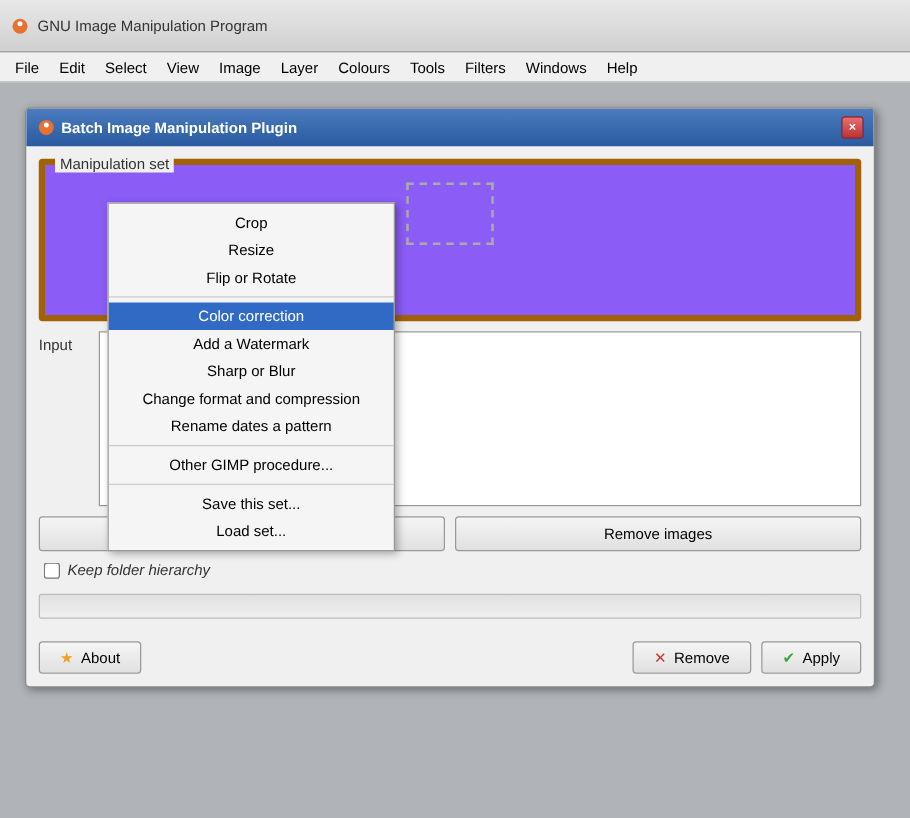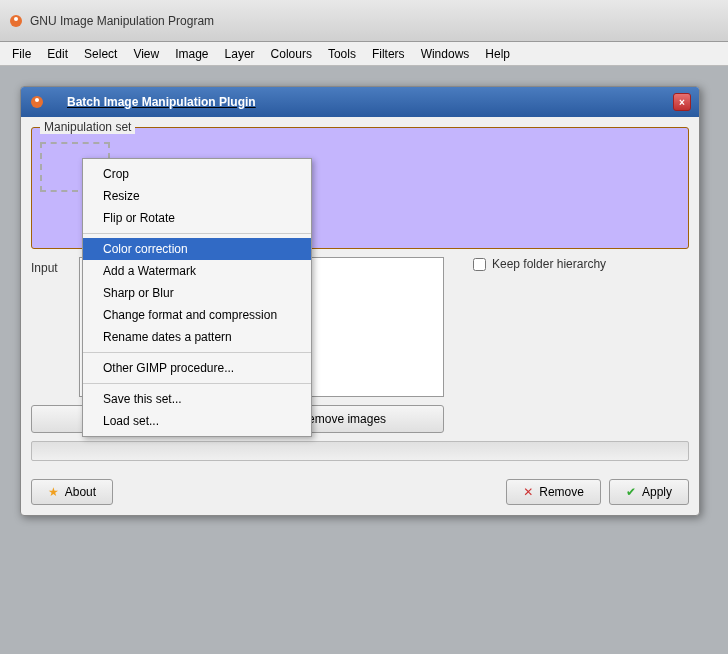--- a/index.html
+++ b/index.html
@@ -79,22 +79,21 @@
       background: linear-gradient(to bottom, #4a7cbf, #2a5a9f);
       height: 30px;
       display: flex;
       align-items: center;
       padding: 0 8px;
       justify-content: space-between;
     }
     .dialog-titlebar-left {
       display: flex;
       align-items: center;
-      gap: 22px;
-      text-decoration: underline;
+      gap: 4px;
     }
     .dialog-title-icon {
       width: 16px;
       height: 16px;
       display: flex;
       align-items: center;
       justify-content: center;
     }
     .dialog-title-text {
       color: #fff;
@@ -116,25 +115,26 @@
       font-weight: bold;
     }
 
     
     .dialog-body {
       padding: 10px;
     }
 
     
     .group-box {
-      border: 1px solid #a16207;
+      border: 5px solid #a16207;
       border-radius: 3px;
       margin-bottom: 8px;
       position: relative;
-      background: #c4b5fd;
+      background: #8b5cf6;
+      text-align: center;
     }
     .group-box-label {
       position: absolute;
       top: -8px;
       left: 8px;
       background: #f0f0f0;
       padding: 0 4px;
       font-size: 12px;
       color: #333;
     }
@@ -234,26 +234,28 @@
       margin-bottom: 4px;
       padding-left: 4px;
     }
     .checkbox-row input[type="checkbox"] {
       width: 13px;
       height: 13px;
     }
     .checkbox-label {
       font-size: 12px;
       color: #333;
+      font-style: italic;
     }
 
     
     .main-area {
       display: flex;
-      gap: 25px;
+      gap: 8px;
+      flex-direction: column;
     }
     .left-panel {
       flex: 1;
     }
     .right-panel {
       width: 220px;
       display: flex;
       flex-direction: column;
       justify-content: flex-start;
       padding-top: 0;

